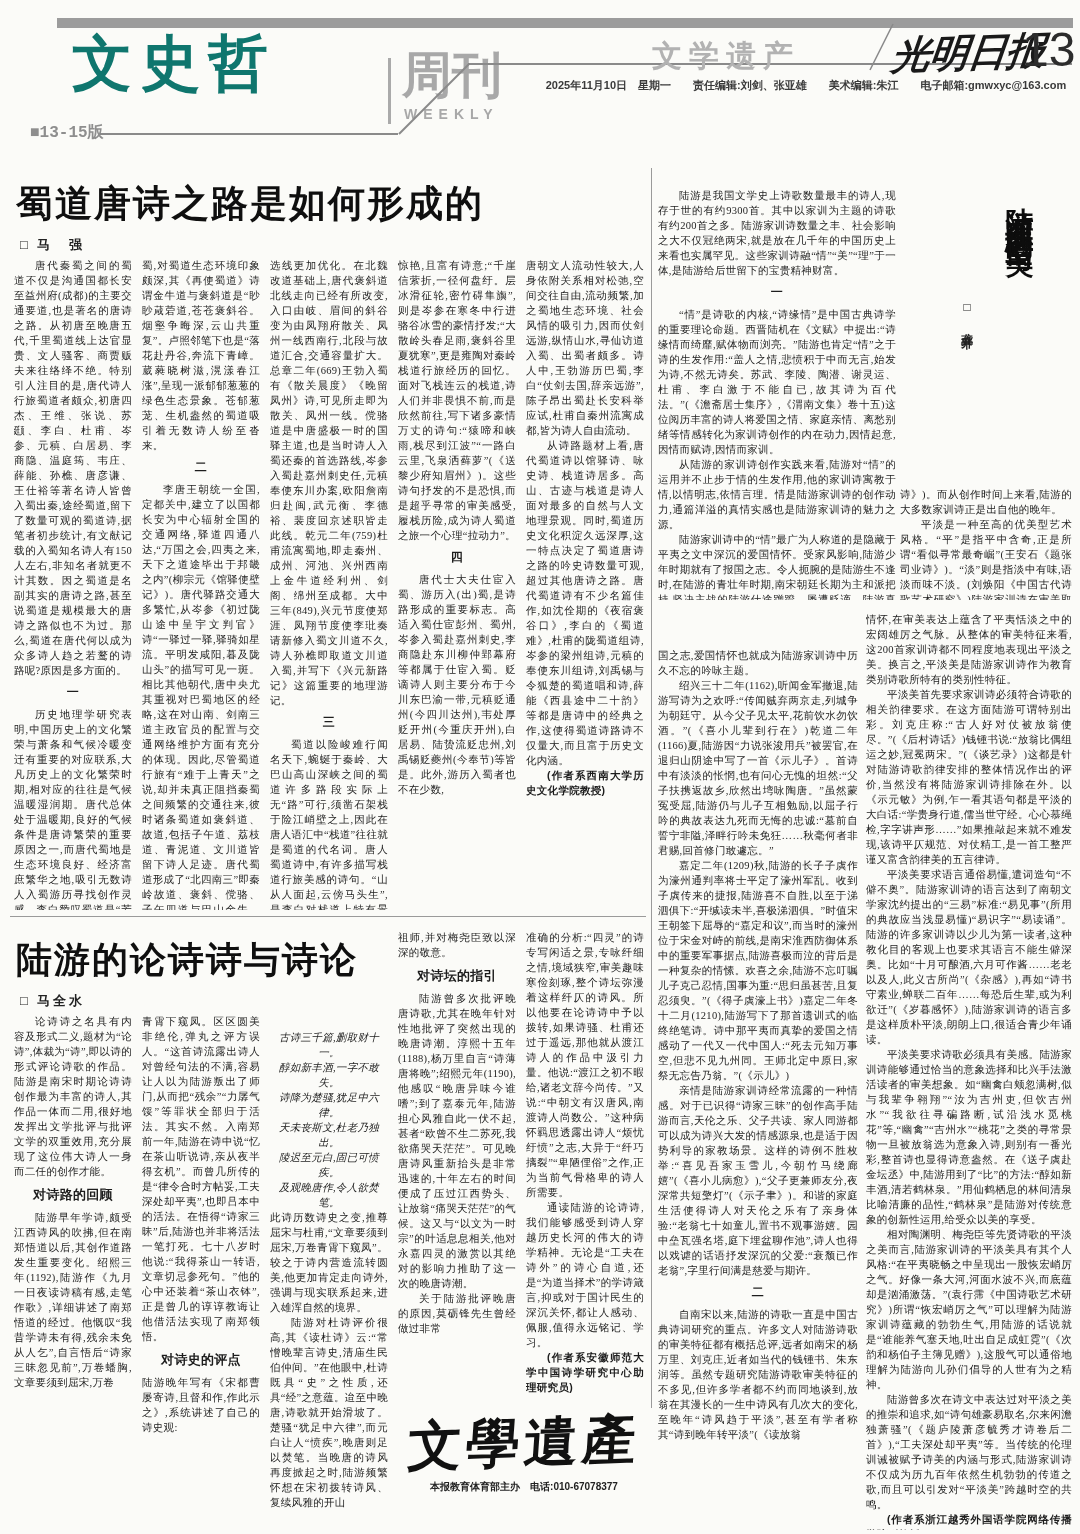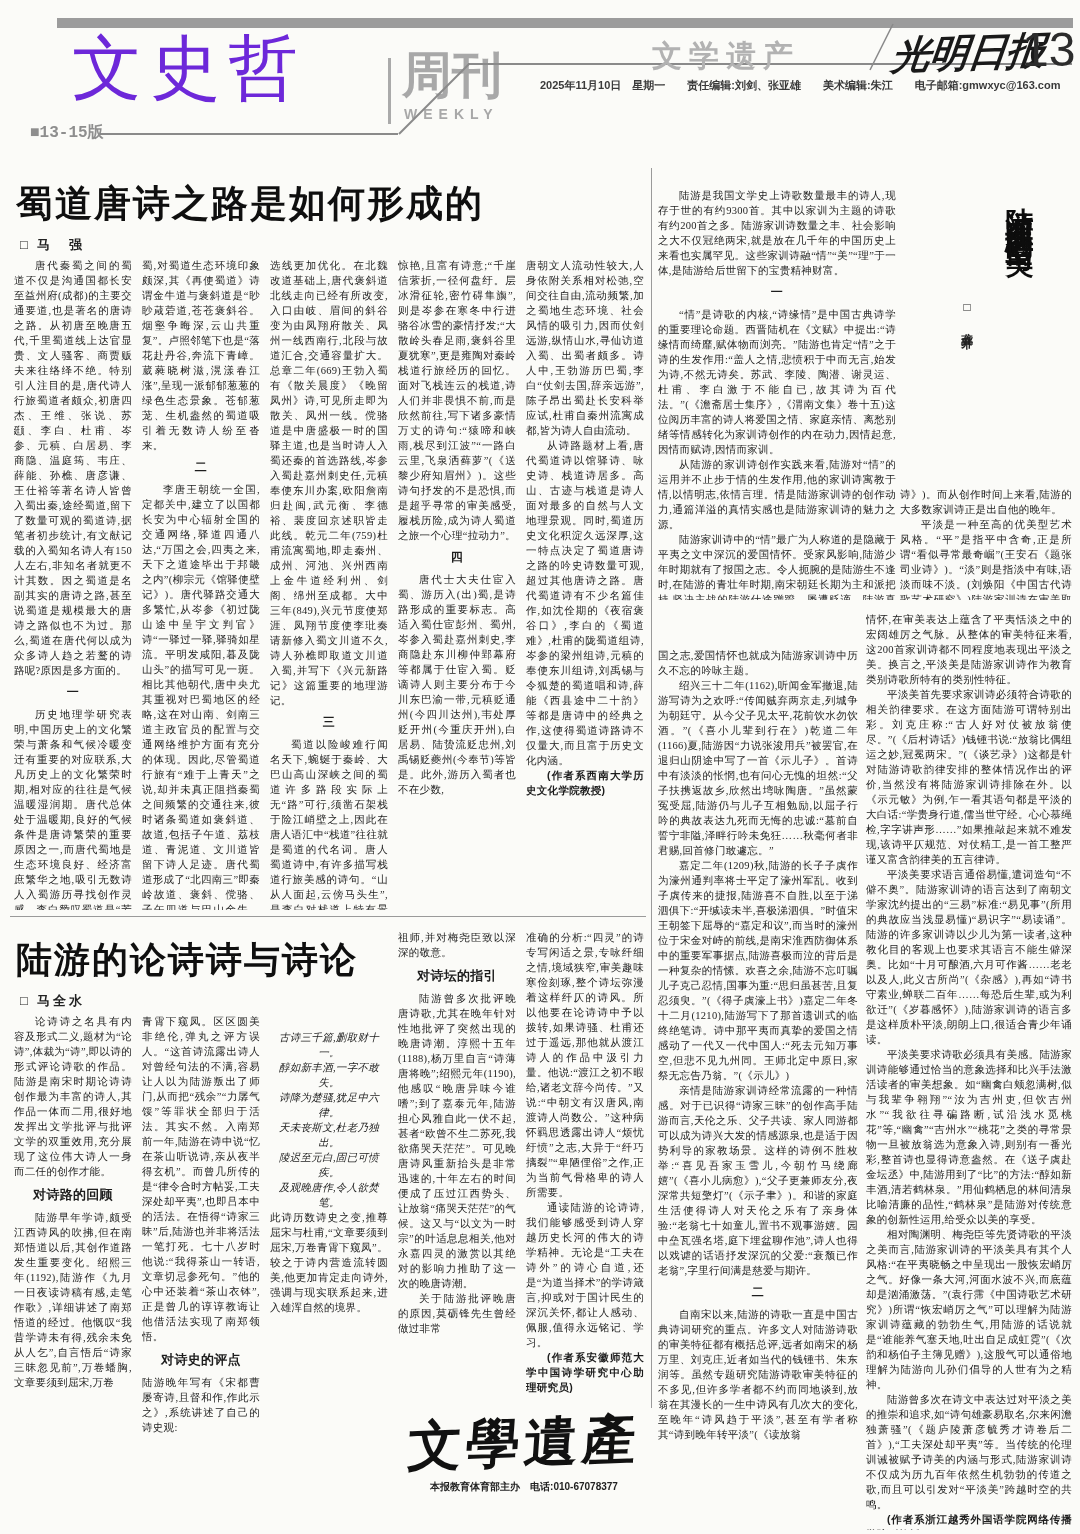--- a/index.html
+++ b/index.html
@@ -1,37 +1,37 @@
 <!DOCTYPE html>
 <html><head>
 <meta charset="utf-8">
 <style>
   html,body{margin:0;padding:0;}
   body{width:1080px;height:1534px;position:relative;background:#fbfbf8;overflow:hidden;
        font-family:"Liberation Serif","DejaVu Serif",serif;color:#1d1d1d;}
   .abs{position:absolute;}
   
   .topbar{position:absolute;left:57px;top:18px;width:1016px;height:10px;background:#9c9c9c;}
-  .brand{position:absolute;left:72px;top:34px;font-size:70px;line-height:1;font-weight:400;
-         color:#6d28d9;letter-spacing:8px;font-family:"Liberation Serif",serif;}
+  .brand{position:absolute;left:72px;top:34px;font-size:60px;line-height:1;font-weight:700;
+         color:#0f766e;letter-spacing:8px;font-family:"Liberation Serif",serif;}
   .branddiv{position:absolute;left:388px;top:58px;width:3px;height:66px;background:#aaa;}
   .weekly-cn{position:absolute;left:402px;top:50px;font-size:50px;line-height:1;font-weight:700;
          color:#a8a8a8;font-family:"Liberation Sans",sans-serif;}
   .weekly-en{position:absolute;left:404px;top:106px;font-size:14px;font-weight:700;color:#a8a8a8;
          letter-spacing:6px;font-family:"Liberation Sans",sans-serif;}
   .pagesnote{position:absolute;left:30px;top:122px;font-size:16px;font-weight:700;color:#8e8e8e;
          font-family:Liberation Mono, monospace;}
   .rule{position:absolute;background:#8a8a8a;}
   .section-name{position:absolute;left:652px;top:36px;font-size:30px;font-weight:800;color:#b2b2b2;
          letter-spacing:7px;font-family:"Liberation Sans",sans-serif;}
   .paper-name{position:absolute;left:892px;top:26px;font-size:39px;font-weight:800;color:#1a1a1a;
          font-style:italic;transform:skewX(-8deg) rotate(-2deg);letter-spacing:-1px;}
   .page-no{position:absolute;left:1022px;top:22px;font-size:48px;color:#2c2c2c;
          font-family:"Liberation Sans",sans-serif;}
-  .dateline{position:absolute;left:540px;top:78px;width:532px;text-align:left;font-size:11px;
+  .dateline{position:absolute;left:540px;top:78px;width:532px;text-align:center;font-size:11px;
          font-weight:700;color:#3a3a3a;font-family:"Liberation Sans",sans-serif;}
   
   .headline{position:absolute;font-family:"Liberation Sans",sans-serif;font-weight:900;color:#0f0f0f;
          letter-spacing:2px;line-height:1.1;}
   .byline{position:absolute;font-size:13px;font-weight:700;color:#222;letter-spacing:3px;}
   .ncol{position:absolute;overflow:hidden;font-size:10.5px;line-height:15px;text-align:justify;
         letter-spacing:0.3px;}
   .wcol{position:absolute;overflow:hidden;font-size:10.5px;line-height:15px;text-align:justify;
         letter-spacing:0.3px;}
   .para{text-indent:2em;}
@@ -122,20 +122,21 @@
       <div class="para cont">陆游晚年写有《宋都曹屡寄诗,且督和作,作此示之》,系统讲述了自己的诗史观:</div>
     </div>
   <div class="ncol" style="left:270px;top:1014px;width:118px;height:516px;margin-top:16px;">
       <div class="poemline">古诗三千篇,删取财十一。</div>
       <div class="poemline">醇如新丰酒,一字不敢失。</div>
       <div class="poemline">诗降为楚骚,犹足中六律。</div>
       <div class="poemline">天未丧斯文,杜老乃独出。</div>
       <div class="poemline">陵迟至元白,固已可愤疾。</div>
       <div class="poemline">及观晚唐作,令人欲焚笔。</div>
       <div class="para cont">此诗历数诗史之变,推尊屈宋与杜甫,“文章要须到屈宋,万卷青霄下窥凤”。较之于诗内营造流转圆美,他更加肯定走向诗外,强调与现实联系起来,进入雄浑自然的境界。</div>
+      <div class="para">陆游对杜诗评价很高,其《读杜诗》云:“常憎晚辈言诗史,清庙生民伯仲间。”在他眼中,杜诗既具“史”之性质,还具“经”之意蕴。迨至中晚唐,诗歌就开始滑坡了。楚骚“犹足中六律”,而元白让人“愤疾”,晚唐则足以焚笔。当晚唐的诗风再度掀起之时,陆游频繁怀想在宋初拨转诗风、复续风雅的开山</div>
     </div>
   <div class="ncol" style="left:398px;top:930px;width:118px;height:474px;">
       <div class="para cont">祖师,并对梅尧臣致以深深的敬意。</div>
       <div class="subhead">对诗坛的指引</div>
       <div class="para">陆游曾多次批评晚唐诗歌,尤其在晚年针对性地批评了突然出现的晚唐诗潮。淳熙十五年(1188),杨万里自言“诗薄唐将晚”;绍熙元年(1190),他感叹“晚唐异味今谁嗜”;到了嘉泰元年,陆游担心风雅自此一伏不起,甚者“欧曾不生二苏死,我欲痛哭天茫茫”。可见晚唐诗风重新抬头是非常迅速的,十年左右的时间便成了压过江西势头、让放翁“痛哭天茫茫”的气候。这又与“以文为一时宗”的叶适息息相关,他对永嘉四灵的激赏以其绝对的影响力推助了这一次的晚唐诗潮。</div>
       <div class="para">关于陆游批评晚唐的原因,莫砺锋先生曾经做过非常</div>
     </div>
   <div class="ncol" style="left:526px;top:930px;width:118px;height:474px;">
       <div class="para cont">准确的分析:“四灵”的诗专写闲适之景,专咏纤细之情,境域狭窄,审美趣味寒俭刻琢,整个诗坛弥漫着这样纤仄的诗风。所以他要在论诗诗中予以拨转,如果诗骚、杜甫还过于遥远,那他就从渡江诗人的作品中汲引力量。他说:“渡江之初不暇给,诸老文辞今尚传。”又说:“中朝文有汉唐风,南渡诗人尚数公。”这种病怀羁思透露出诗人“烦忧纡愤”之志,大异于“纤巧摛裂”“卑陋俚俗”之作,正为当前气骨格卑的诗人所需要。</div>
       <div class="para">通读陆游的论诗诗,我们能够感受到诗人穿越历史长河的伟大的诗学精神。无论是“工夫在诗外”的诗心自道,还是“为道当择术”的学诗箴言,抑或对于国计民生的深沉关怀,都让人感动、佩服,值得永远铭记、学习。</div>

